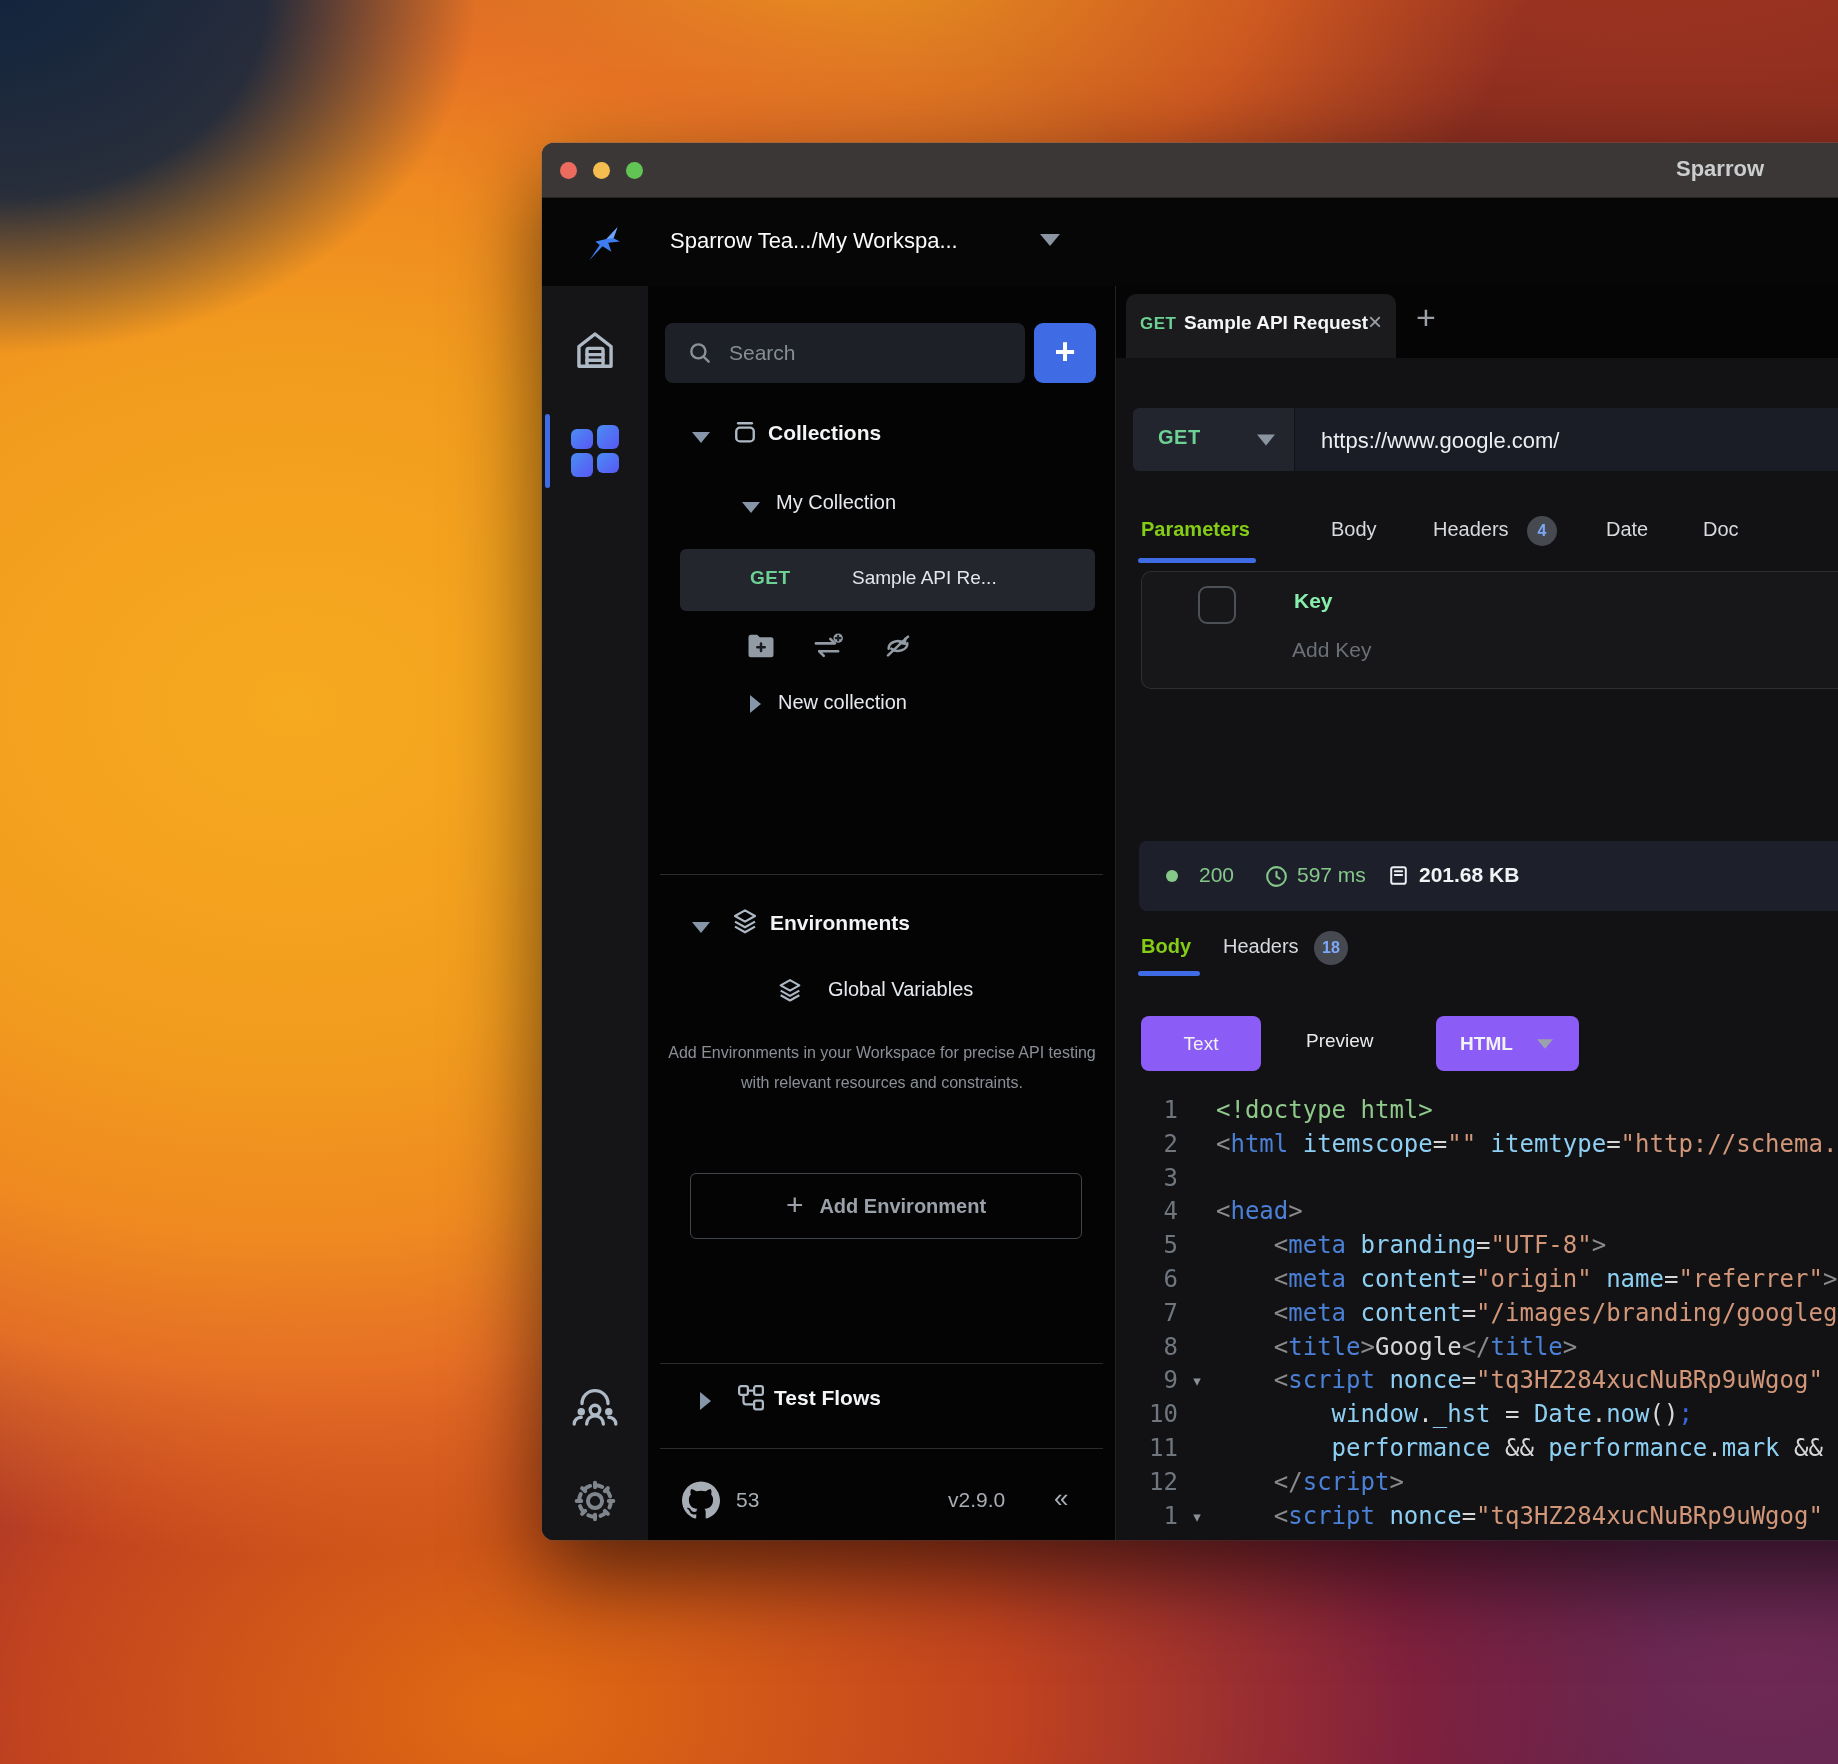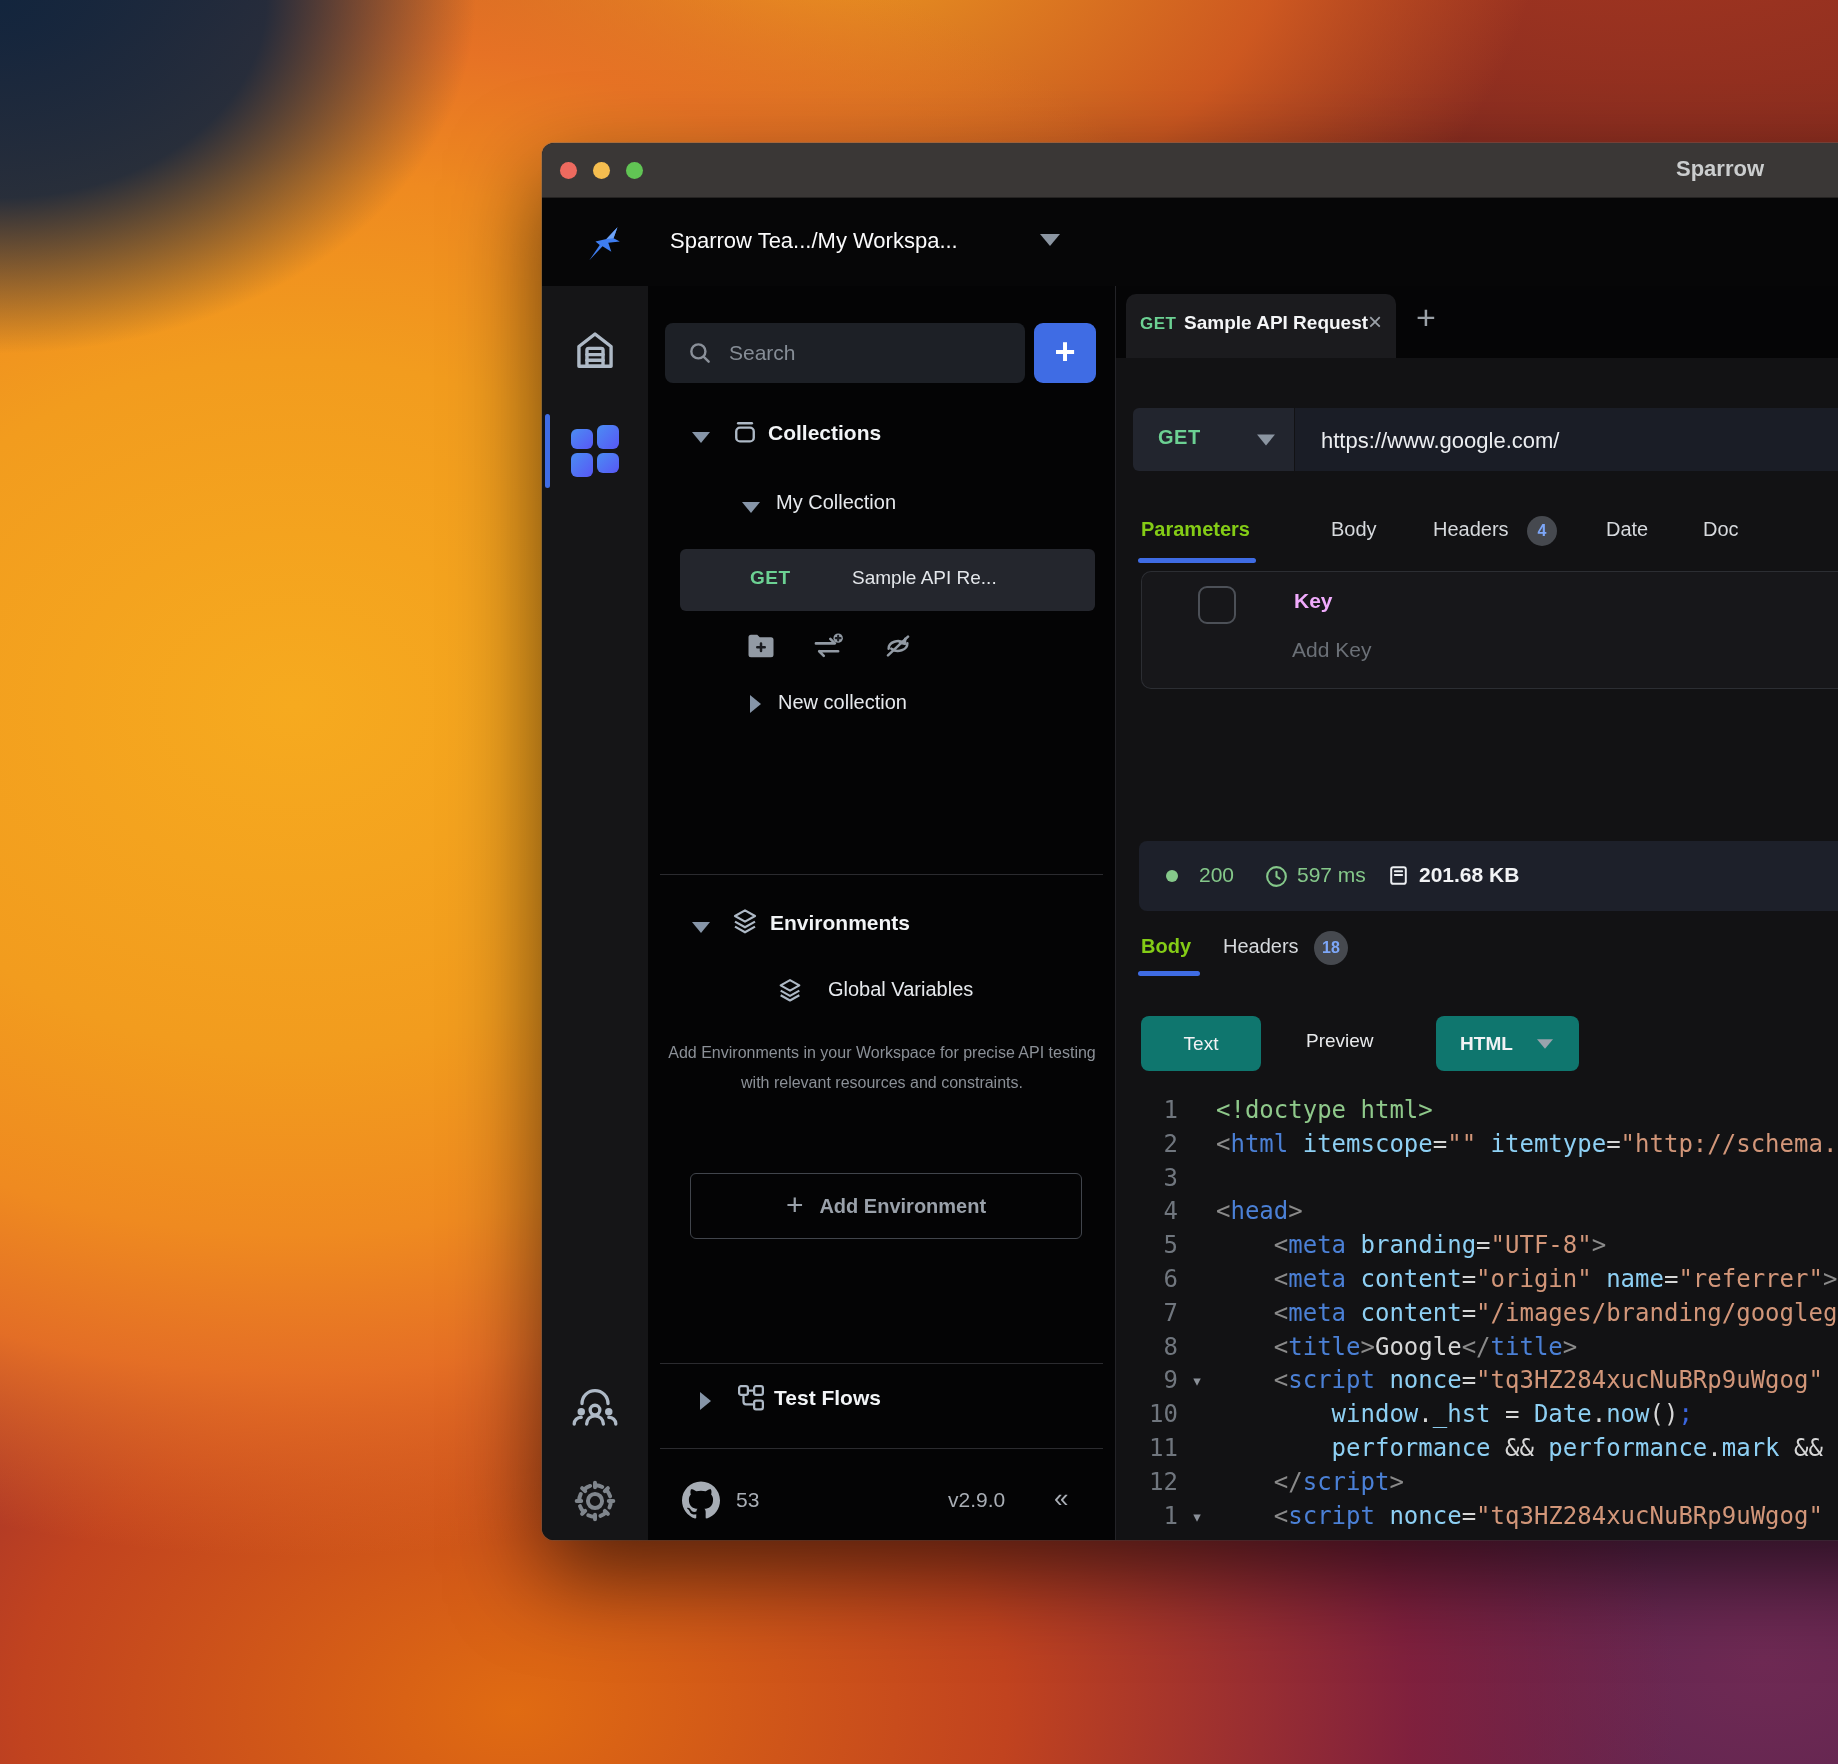--- a/index.html
+++ b/index.html
@@ -78,33 +78,33 @@
   .url-input input{position:absolute;left:24px;top:0;height:63px;width:90%;background:transparent;border:none;outline:none;color:#eceef1;font-size:22px;font-family:"Liberation Sans",sans-serif;}
   
   .reqtabs{position:absolute;left:0;top:228px;right:0;height:56px;}
   .rtab{position:absolute;top:4px;font-size:20px;color:#d6d9dd;}
   .rtab.active{color:#84cc16;font-weight:bold;}
   .underline{position:absolute;height:5px;border-radius:3px;background:#3f6ce4;}
   .badge{display:inline-block;background:#46494f;color:#7da7f8;font-size:16px;font-weight:bold;border-radius:50%;text-align:center;}
   
   .ptable{position:absolute;left:25px;top:285px;right:0;height:116px;background:#17171a;border:1px solid #2c2e33;border-right:none;border-radius:10px 0 0 10px;}
   .pcheck{position:absolute;left:56px;top:14px;width:34px;height:34px;border:2.5px solid #4c5057;border-radius:9px;}
-  .pkey{position:absolute;left:152px;top:17px;font-size:21px;font-weight:bold;color:#f0abfc;}
+  .pkey{position:absolute;left:152px;top:17px;font-size:21px;font-weight:bold;color:#86efac;}
   .paddkey{position:absolute;left:150px;top:66px;font-size:21px;color:#6b7077;}
   
   .meta-bar{position:absolute;left:23px;top:555px;right:0;height:70px;background:#1d202a;border-radius:8px 0 0 8px;}
   .meta-bar .dot{position:absolute;left:27px;top:29px;width:12px;height:12px;border-radius:50%;background:#85c88a;}
   .meta-bar .s{position:absolute;left:60px;top:22px;font-size:21px;color:#85c88a;}
   .meta-bar .clock{position:absolute;left:125px;top:23px;}
   .meta-bar .tm{position:absolute;left:158px;top:22px;font-size:21px;color:#85c88a;}
   .meta-bar .box{position:absolute;left:247px;top:22px;}
   .meta-bar .sz{position:absolute;left:280px;top:22px;font-size:21px;font-weight:bold;color:#f2f3f5;}
   .resptabs{position:absolute;left:0;top:645px;right:0;height:56px;}
   .viewer-controls{position:absolute;left:0;top:730px;right:0;height:60px;}
-  .btn-dark{position:absolute;background:#0f766e;border-radius:8px;height:55px;display:flex;align-items:center;justify-content:center;color:#f1f2f4;font-size:19px;}
+  .btn-dark{position:absolute;background:#8b5cf6;border-radius:8px;height:55px;display:flex;align-items:center;justify-content:center;color:#f1f2f4;font-size:19px;}
   .preview-lbl{position:absolute;left:190px;top:14px;font-size:19px;color:#e8eaec;}
   
   .code-area{position:absolute;left:0;top:808px;right:0;bottom:0;font-family:"DejaVu Sans Mono",monospace;font-size:24px;}
   .code-line{display:flex;height:33.8px;line-height:33.8px;white-space:pre;}
   .ln{width:62px;text-align:right;color:#70767e;flex:none;}
   .fold{width:38px;text-align:center;color:#8a9098;font-size:15px;flex:none;font-family:"Liberation Sans",sans-serif;}
   .lc{flex:1;overflow:hidden;}
   .tok-green{color:#8fc98b;} .tok-tag{color:#4b80d6;} .tok-attr{color:#8ed0f4;}
   .tok-str{color:#d29679;} .tok-punc{color:#8a8a8a;} .tok-plain{color:#d6d6d6;} .tok-blue{color:#3a66e0;}
   svg{display:block;}

